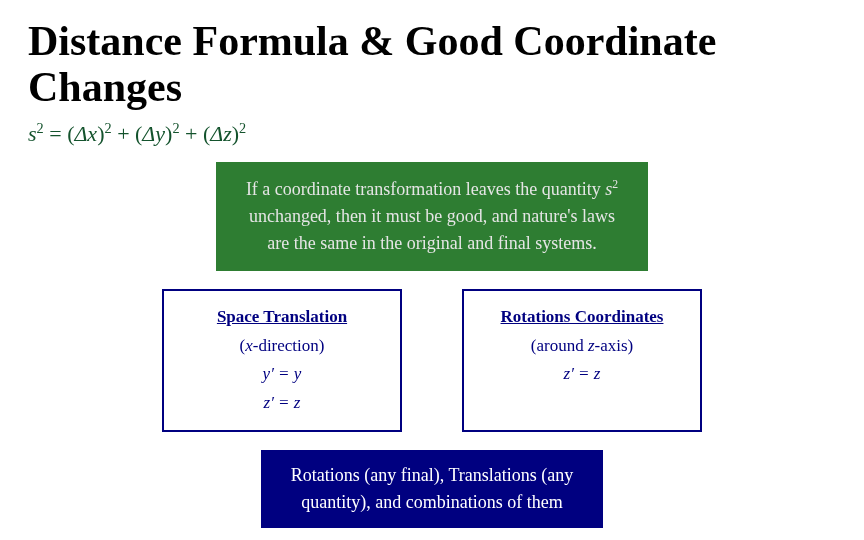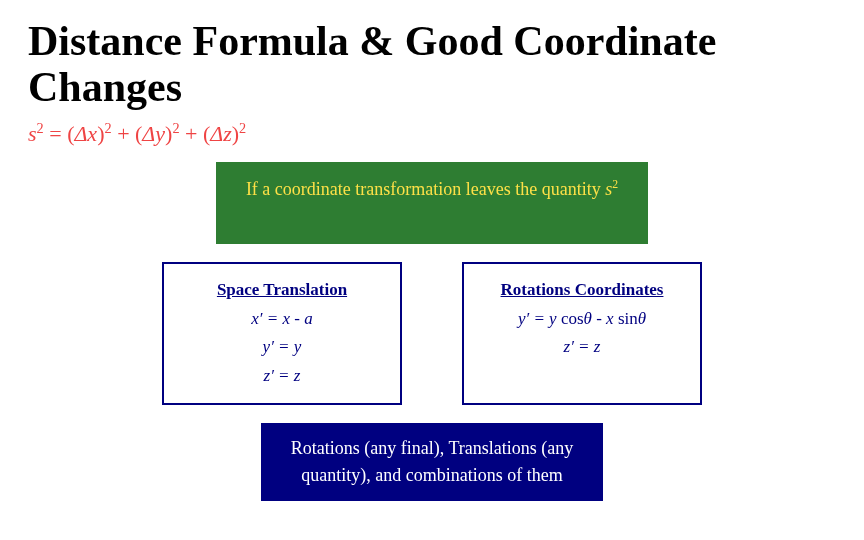--- a/index.html
+++ b/index.html
@@ -28,33 +28,33 @@
       margin-bottom: 10px;
       line-height: 1.1;
     }
 
     
     .formula-block {
       display: flex;
       align-items: center;
       justify-content: center;
       font-size: 22px;
-      color: #ef4444;
+      color: #14532d;
       gap: 4px;
       margin-bottom: 14px;
     }
 
     sup {
       font-size: 0.65em;
       vertical-align: super;
     }
 
     .green-box {
       background-color: #2e7d32;
-      color: #fde047;
+      color: #e5e5e5;
       text-align: center;
       padding: 14px 30px;
       font-size: 18px;
       line-height: 1.5;
       margin: 0 auto 18px auto;
       max-width: 580px;
     }
 
     .two-col {
       display: flex;
@@ -104,35 +104,36 @@
   <div class="main-title">Distance Formula &amp; Good Coordinate Changes</div>
 
   <div class="formula-block">
     <span>
       <i>s</i><sup>2</sup> = (<i>Δx</i>)<sup>2</sup> + (<i>Δy</i>)<sup>2</sup> + (<i>Δz</i>)<sup>2</sup>
     </span>
   </div>
 
   <div class="green-box">
     <span>If a coordinate transformation leaves the quantity <i>s</i><sup>2</sup></span><br>
-    <br>
+    <span>unchanged, then it must be good, and nature's laws</span><br>
+    <span>are the same in the original and final systems.</span>
   </div>
 
   <div class="two-col">
 
     <div class="col-box">
       <div class="col-title">Space Translation</div>
-      <div><i>x′ = x - a</i></div>
+      <div>(<i>x</i>-direction)</div>
       <div><i>y′ = y</i></div>
       <div><i>z′ = z</i></div>
     </div>
 
     <div class="col-box">
       <div class="col-title">Rotations Coordinates</div>
-      <div><i>y′ = y</i> cos<i>θ</i> -  <i>x</i> sin<i>θ</i></div>
+      <div>(around <i>z</i>-axis)</div>
       <div><i>z′ = z</i></div>
     </div>
 
   </div>
 
   <div class="bottom-box">
     <span>Rotations (any final), Translations (any</span><br>
     <span>quantity), and combinations of them</span>
   </div>
 

